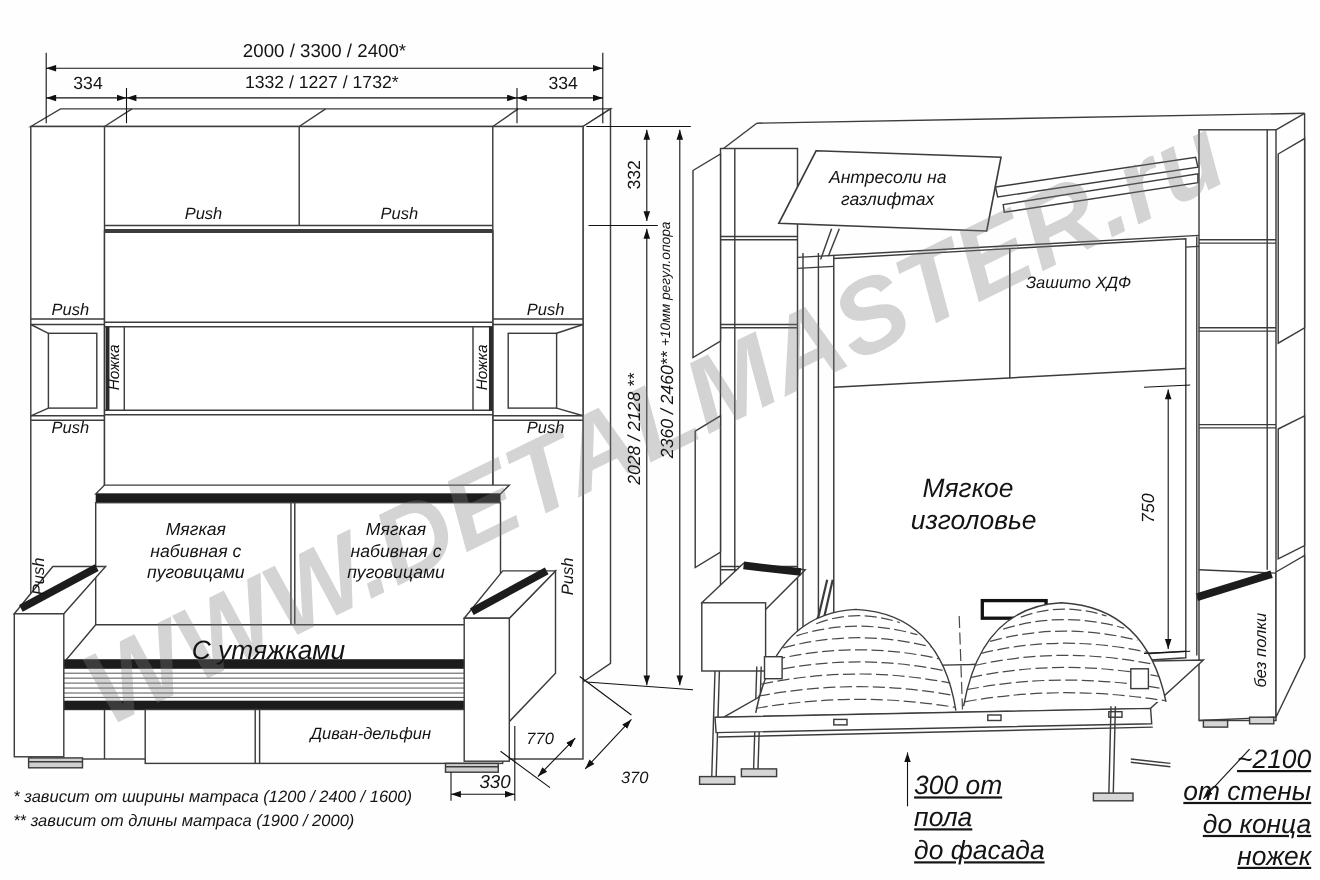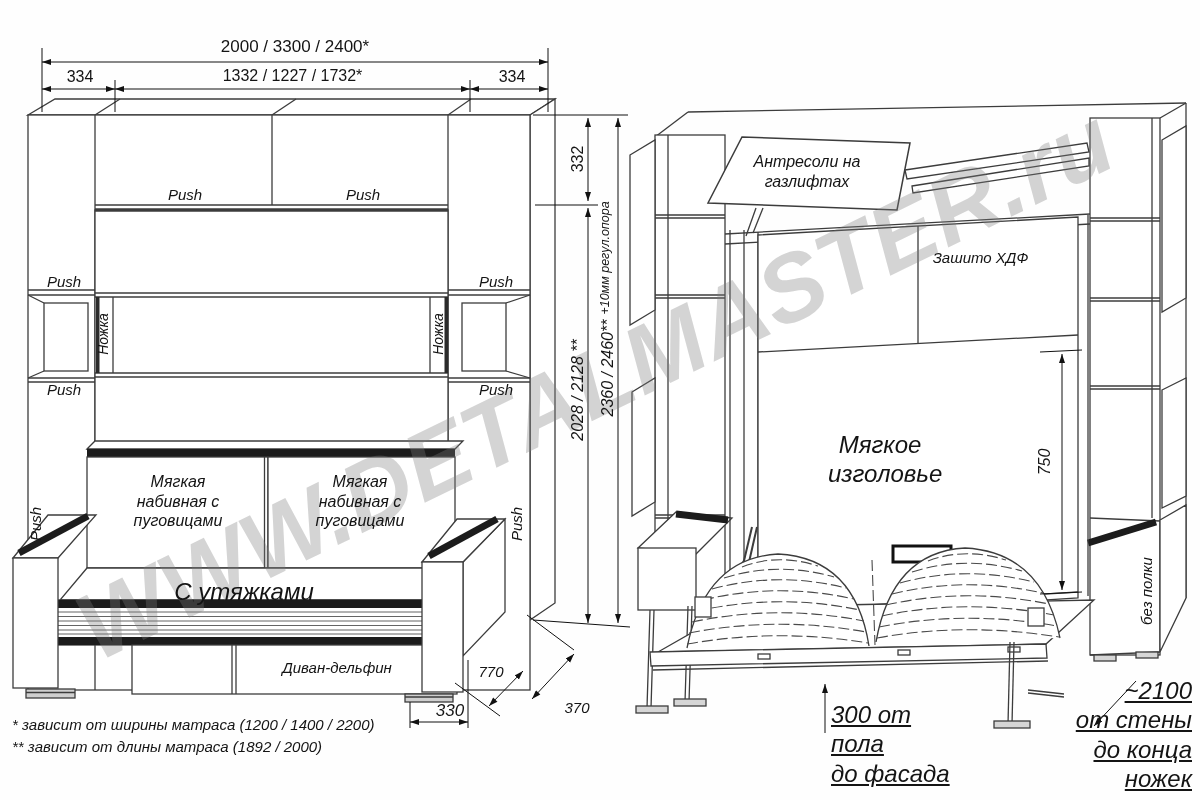--- a/index.html
+++ b/index.html
@@ -298,16 +298,16 @@
 <div class="l c it fs19" style="left:908px;top:249px;width:145px;">Зашито ХДФ</div>
 <div class="l c it fs18" style="left:828px;top:430px;width:104px;">Мягкое изголовье</div>
 <div class="l c it fs16 r90" style="left:1016px;top:453px;width:56px;height:18px;">750</div>
 <div class="l c it fs15 r90" style="left:1112px;top:582px;width:70px;height:18px;">без полки</div>
 <div class="l it pre fs18" style="left:831px;top:700px;width:135px;">300 от пола
 до фасада</div>
 <div class="l it pre rt fs18" style="left:1032px;top:676px;width:160px;">~2100
 от стены
 до конца ножек</div>
 
-<div class="l it fs15" style="left:12px;top:716px;">* зависит от ширины матраса (1200 / 1400 / 2200)</div>
-<div class="l it fs15" style="left:12px;top:738px;">** зависит от длины матраса (1892 / 2000)</div>
+<div class="l it fs15" style="left:12px;top:716px;">* зависит от ширины матраса (1200 / 2400 / 1600)</div>
+<div class="l it fs15" style="left:12px;top:738px;">** зависит от длины матраса (1900 / 2000)</div>
 
 </div>
 
 </body></html>

